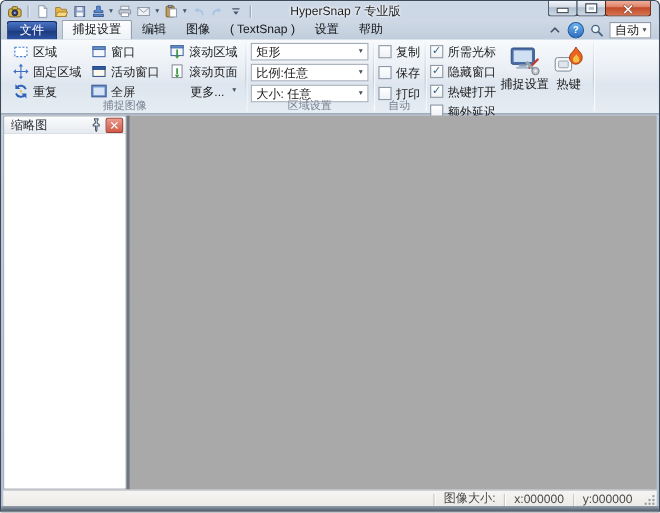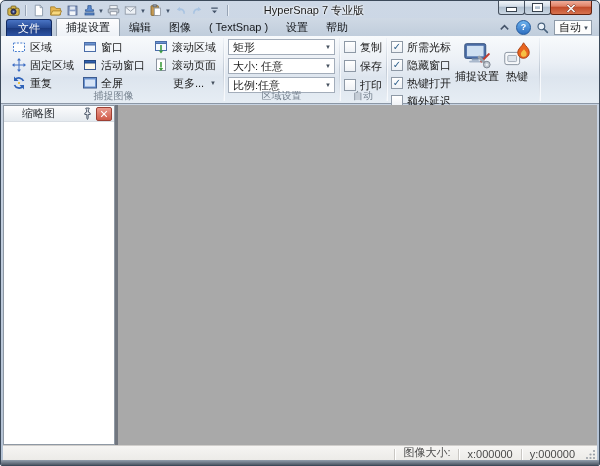--- a/index.html
+++ b/index.html
@@ -61,21 +61,21 @@
   .cbrow.tight{margin-bottom:0;height:16px;}
   .cb{width:12px;height:12px;box-sizing:border-box;border:1px solid #8e99a6;background:linear-gradient(#ffffff,#eef1f5);
     display:flex;align-items:center;justify-content:center;font-size:10px;font-weight:bold;color:#2d5f8a;line-height:1;flex:0 0 12px;}
   .optcols{display:flex;align-items:flex-start;}
   .bigbtn{width:44px;display:flex;flex-direction:column;align-items:center;gap:0;padding-top:2px;border-radius:2px;}
   .icon28{width:30px;height:28px;}
   .bigbtn .blabel{white-space:nowrap;}
   
   .panel{position:absolute;top:104px;left:2px;width:112px;bottom:20px;background:#ffffff;border:1px solid #8f99a4;box-sizing:border-box;display:flex;flex-direction:column;}
   .panel-header{height:15px;flex:0 0 15px;background:linear-gradient(#fbfcfd,#e5eaef);border-bottom:1px solid #d8dde3;
-    display:flex;align-items:center;padding:0 2px 0 18px;gap:2px;}
+    display:flex;align-items:center;padding:0 2px 0 6px;gap:2px;}
   .panel-title{flex:1;color:#2a2e33;}
   .pin-btn{width:13px;height:12px;display:flex;align-items:center;justify-content:center;}
   .panel-close{width:14px;height:12px;border:1px solid #9c4034;border-radius:2px;
     background:linear-gradient(#ea9b8e,#cf5a48);display:flex;align-items:center;justify-content:center;}
   .panel-close svg{width:8px;height:8px;}
   .panel-body{flex:1;background:#ffffff;}
   .splitter{position:absolute;top:104px;left:114px;width:3px;bottom:20px;background:#71767e;}
   .workspace{position:absolute;top:104px;left:117px;right:2px;bottom:20px;background:#a9a9a9;}
   
   .statusbar{position:absolute;left:2px;right:2px;bottom:5px;height:15px;background:linear-gradient(#f6f5f3,#ecebe8);
@@ -311,25 +311,25 @@
     </div>
 
     <div class="rsep"></div>
 
     <div class="rgroup">
       <div class="combo">
         <span class="ctext">矩形</span>
         <span class="arrowcell">▼</span>
       </div>
       <div class="combo">
+        <span class="ctext">比例:任意</span>
+        <span class="arrowcell">▼</span>
+      </div>
+      <div class="combo">
         <span class="ctext">大小: 任意</span>
-        <span class="arrowcell">▼</span>
-      </div>
-      <div class="combo">
-        <span class="ctext">比例:任意</span>
         <span class="arrowcell">▼</span>
       </div>
       <div class="rgroup-label">区域设置</div>
     </div>
 
     <div class="rsep"></div>
 
     <div class="rgroup">
       <div class="cbrow">
         <span class="cb">

